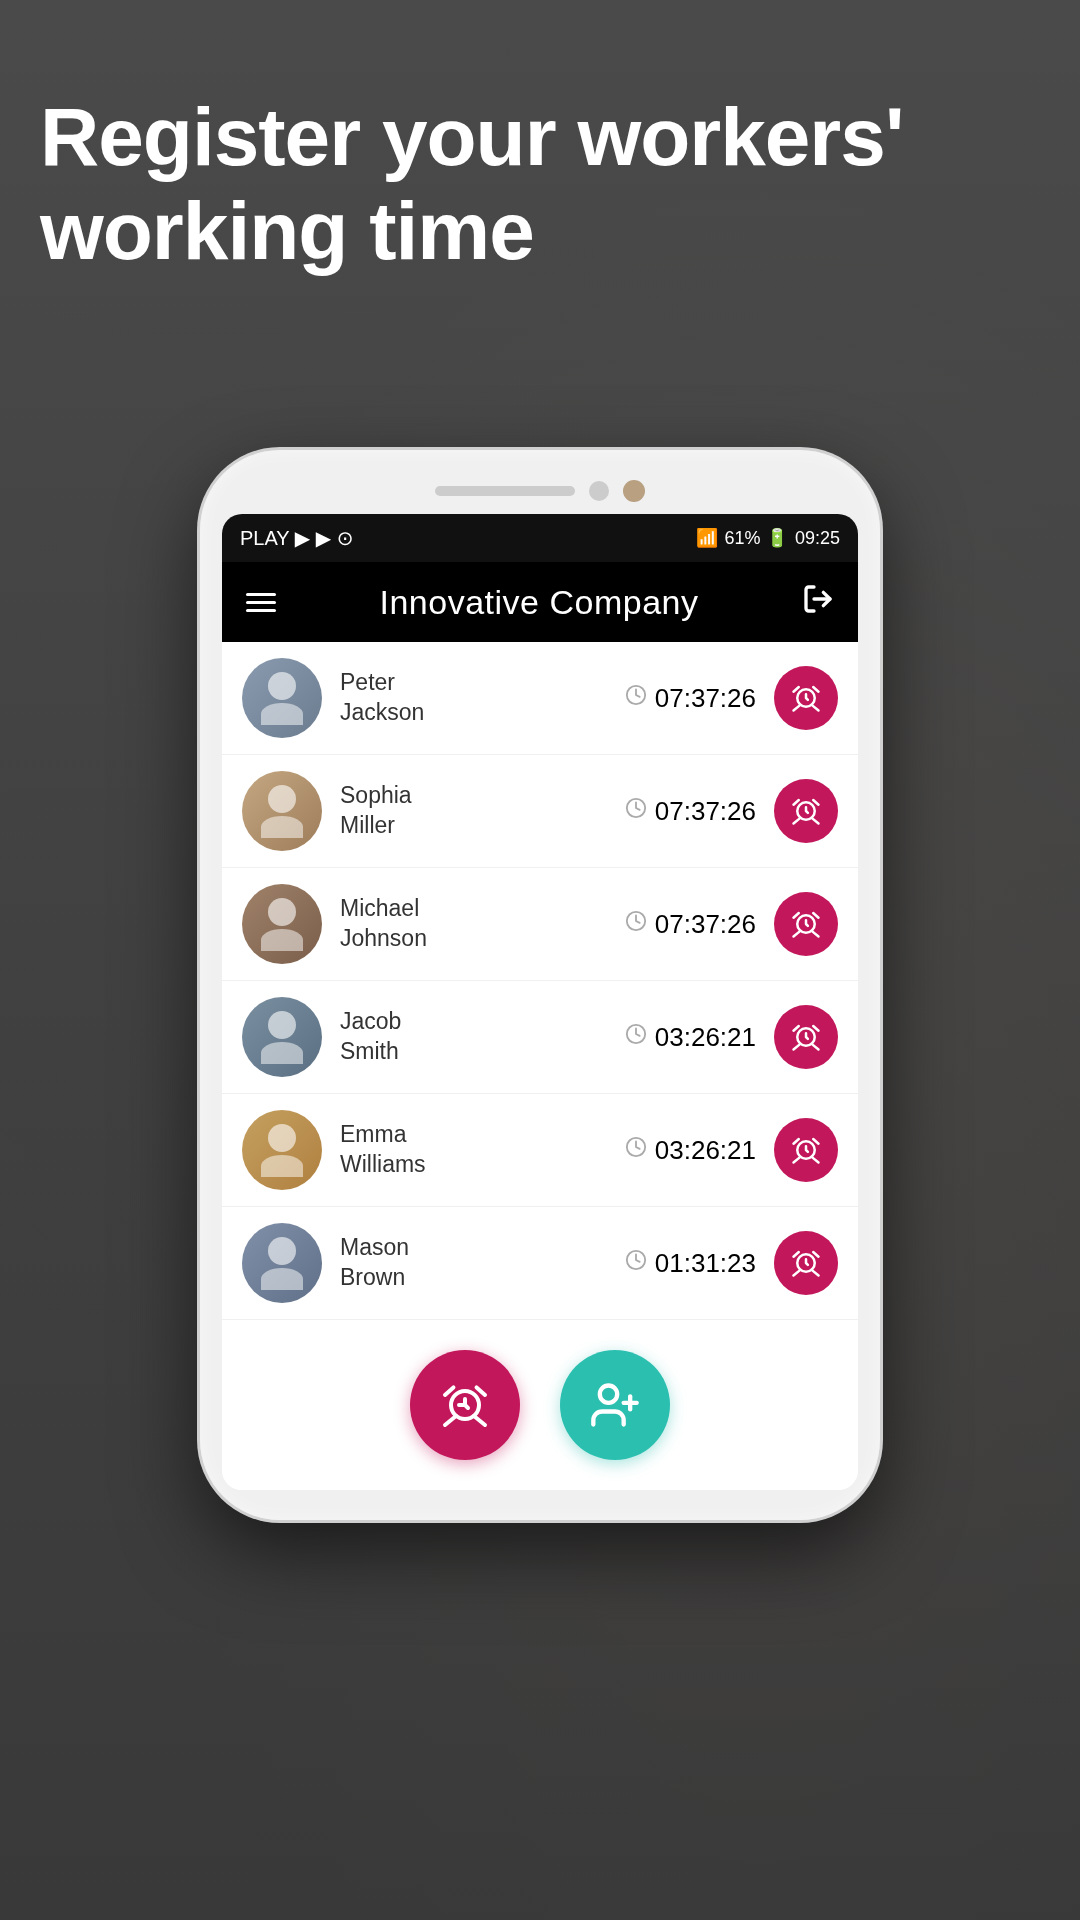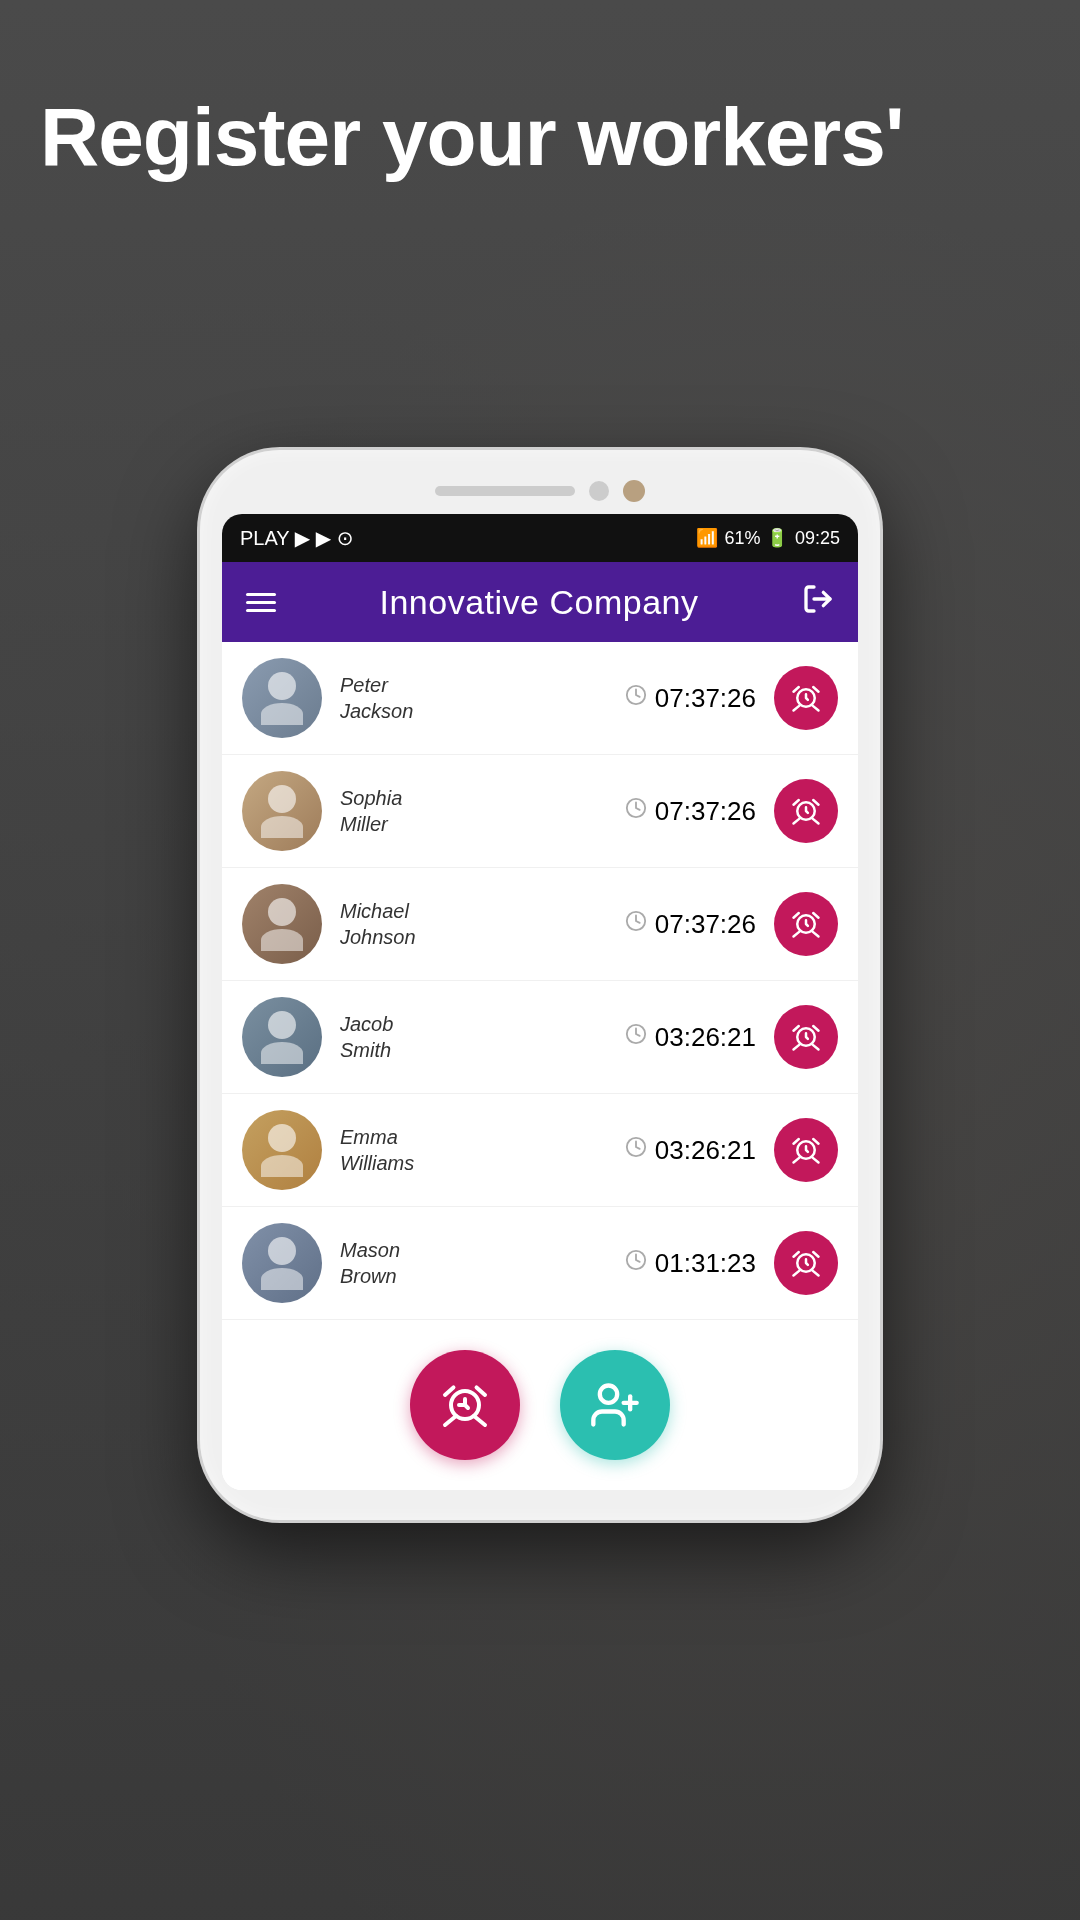--- a/index.html
+++ b/index.html
@@ -130,21 +130,21 @@
 
     .status-right {
       display: flex;
       align-items: center;
       gap: 6px;
       font-size: 18px;
     }
 
     
     .app-header {
-      background: #4c1d95;
+      background: #000000;
       display: flex;
       align-items: center;
       justify-content: space-between;
       padding: 18px 24px;
       height: 80px;
     }
 
     .hamburger-icon {
       display: flex;
       flex-direction: column;
@@ -213,25 +213,24 @@
       width: 100%;
       height: 100%;
       display: flex;
       align-items: center;
       justify-content: center;
       border-radius: 50%;
     }
 
     .worker-name {
       flex: 1;
-      font-size: 20px;
+      font-size: 23px;
       font-weight: 500;
       color: #333;
       line-height: 1.3;
-      font-style: italic;
     }
 
     .worker-time {
       display: flex;
       align-items: center;
       gap: 8px;
       font-size: 26px;
       color: #000000;
       min-width: 150px;
       justify-content: flex-end;
@@ -319,20 +318,21 @@
   </style>
 </head>
 <body>
 
 <div class="bg-image-sim"></div>
 <div class="bg-overlay"></div>
 
 <div class="hero-text">
   <h1>
     <span>Register your workers'</span><br>
+    <span>working time</span>
   </h1>
 </div>
 
 <div class="phone-container">
   <div class="phone-outer">
 
     <div class="phone-top-bar">
       <div class="phone-speaker"></div>
       <div class="phone-dot"></div>
       <div class="phone-dot camera"></div>

